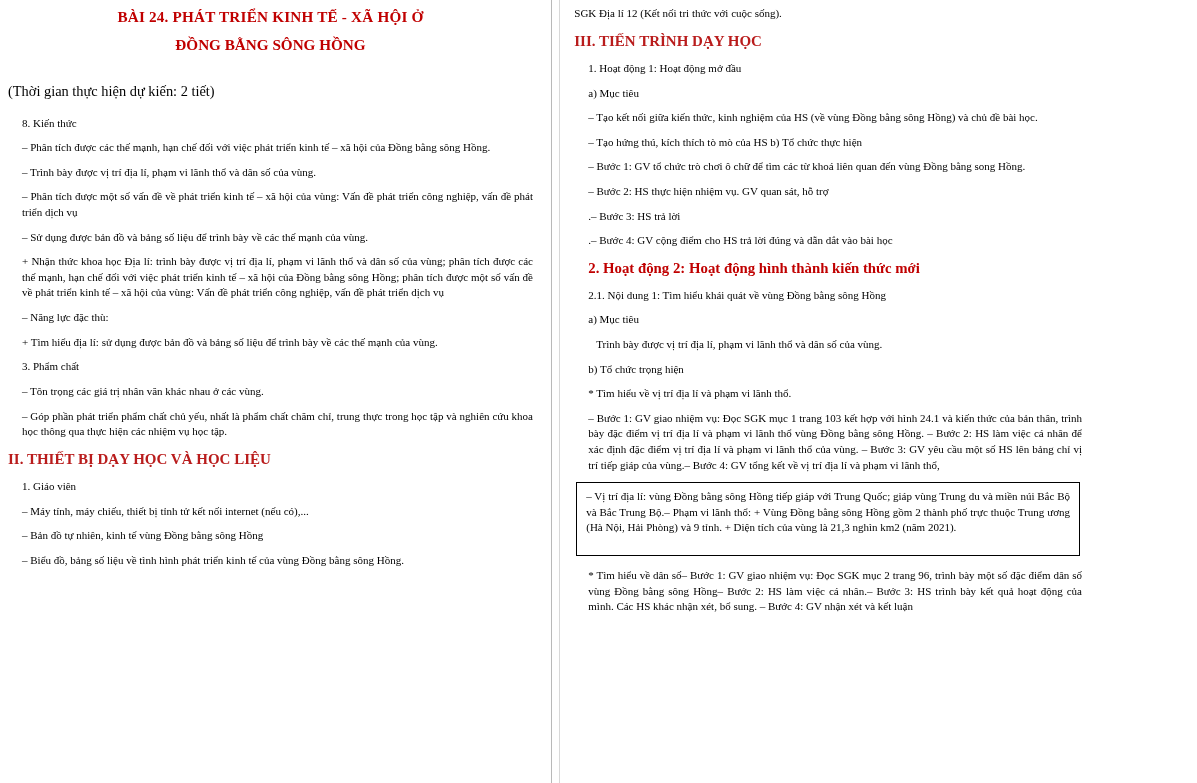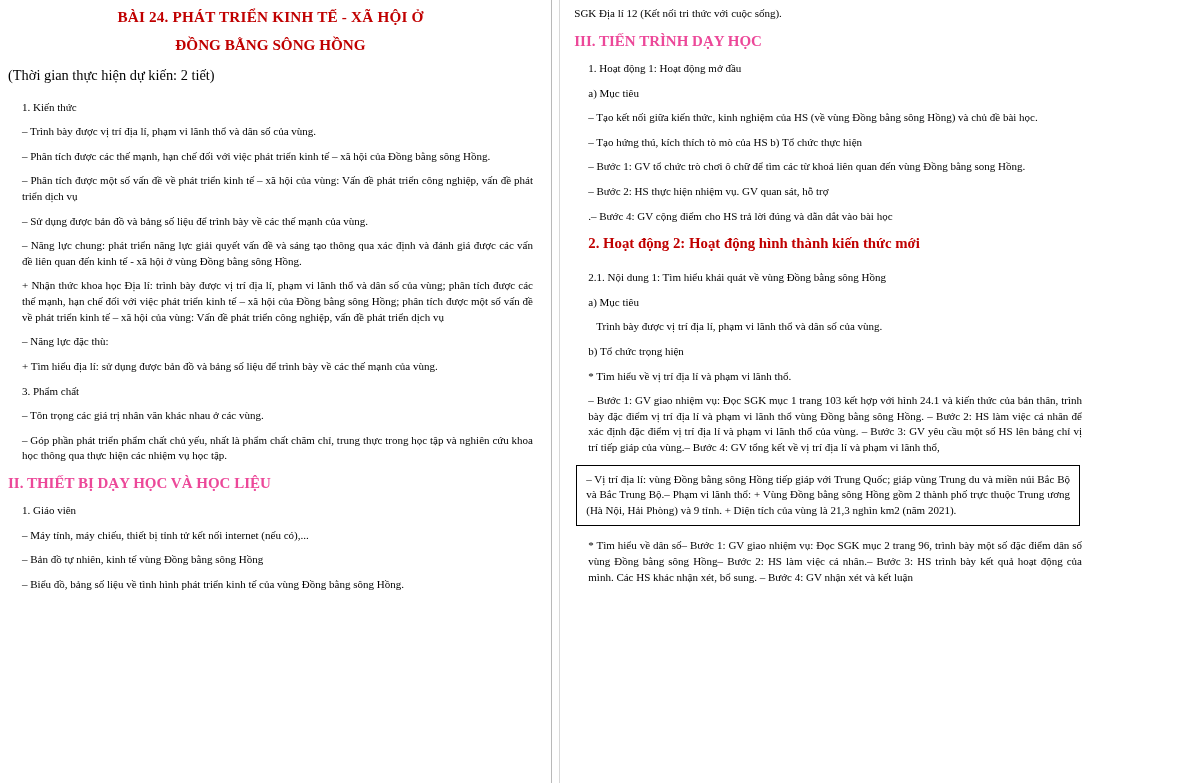--- a/index.html
+++ b/index.html
@@ -53,75 +53,74 @@
     text-align: center;
     font-size: 15.2px;
     letter-spacing: .2px;
     margin-bottom: 6px;
   }
   .title-sub {
     color: #c00000;
     font-weight: bold;
     text-align: center;
     font-size: 15.2px;
-    margin-bottom: 10px;
+    margin-bottom: 26px;
   }
   .note-center {
     text-align: left;
     font-size: 14.4px;
     margin-bottom: 14px;
   }
   .heading-red {
-    color: #ec4899;
+    color: #b91c1c;
     font-weight: bold;
     font-size: 15px;
     margin-bottom: 9px;
   }
   .heading-red-indent {
     color: #c00000;
     font-weight: bold;
     font-size: 14.8px;
-    margin-bottom: 16px;
+    margin-bottom: 9px;
     padding-left: 14px;
   }
   .b-indent {
     font-weight: normal;
     padding-left: 14px;
   }
   .dash {
     padding-left: 14px;
   }
   .plain-indent {
     padding-left: 22px;
   }
   .boxed {
     border: 1px solid #000000;
-    padding: 6px 9px 4px 9px;
+    padding: 6px 9px 16px 9px;
     margin: 0 2px 12px 2px;
   }
   .boxed p:last-child { margin-bottom: 3px; }
 </style>
 </head>
 <body>
 
 <div class="page">
 
   <div class="col col-left">
     <p class="title-main">BÀI 24. PHÁT TRIỂN KINH TẾ - XÃ HỘI Ở</p>
     <p class="title-sub">ĐỒNG BẰNG SÔNG HỒNG</p>
     <p class="note-center">(Thời gian thực hiện dự kiến: 2 tiết)</p>
 
 
-    <p class="b-indent">1. Kiến thức</p>
+    <p class="b-indent">8. Kiến thức</p>
+    <p class="dash">– Phân tích được các thế mạnh, hạn chế đối với việc phát triển kinh tế – xã hội của Đồng bằng sông Hồng.</p>
     <p class="dash">– Trình bày được vị trí địa lí, phạm vi lãnh thổ và dân số của vùng.</p>
-    <p class="dash">– Phân tích được các thế mạnh, hạn chế đối với việc phát triển kinh tế – xã hội của Đồng bằng sông Hồng.</p>
     <p class="dash">– Phân tích được một số vấn đề về phát triển kinh tế – xã hội của vùng: Vấn đề phát triển công nghiệp, vấn đề phát triển dịch vụ</p>
     <p class="dash">– Sử dụng được bản đồ và bảng số liệu để trình bày về các thế mạnh của vùng.</p>
 
-    <p class="dash">– Năng lực chung: phát triển năng lực giải quyết vấn đề và sáng tạo thông qua xác định và đánh giá được các vấn đề liên quan đến kinh tế - xã hội ở vùng Đồng bằng sông Hồng.</p>
     <p class="dash">+ Nhận thức khoa học Địa lí: trình bày được vị trí địa lí, phạm vi lãnh thổ và dân số của vùng; phân tích được các thế mạnh, hạn chế đối với việc phát triển kinh tế – xã hội của Đồng bằng sông Hồng; phân tích được một số vấn đề về phát triển kinh tế – xã hội của vùng: Vấn đề phát triển công nghiệp, vấn đề phát triển dịch vụ</p>
     <p class="dash">– Năng lực đặc thù:</p>
     <p class="dash">+ Tìm hiểu địa lí: sử dụng được bản đồ và bảng số liệu để trình bày về các thế mạnh của vùng.</p>
 
     <p class="b-indent">3. Phẩm chất</p>
     <p class="dash">– Tôn trọng các giá trị nhân văn khác nhau ở các vùng.</p>
     <p class="dash">– Góp phần phát triển phẩm chất chủ yếu, nhất là phẩm chất chăm chỉ, trung thực trong học tập và nghiên cứu khoa học thông qua thực hiện các nhiệm vụ học tập.</p>
 
     <p class="heading-red">II. THIẾT BỊ DẠY HỌC VÀ HỌC LIỆU</p>
     <p class="b-indent">1. Giáo viên</p>
@@ -137,20 +136,21 @@
     <p>SGK Địa lí 12 (Kết nối tri thức với cuộc sống).</p>
 
     <p class="heading-red">III. TIẾN TRÌNH DẠY HỌC</p>
 
     <p class="b-indent">1. Hoạt động 1: Hoạt động mở đầu</p>
     <p class="b-indent">a) Mục tiêu</p>
     <p class="dash">– Tạo kết nối giữa kiến thức, kinh nghiệm của HS (về vùng Đồng bằng sông Hồng) và chủ đề bài học.</p>
     <p class="dash">– Tạo hứng thú, kích thích tò mò của HS b) Tổ chức thực hiện</p>
     <p class="dash">– Bước 1: GV tổ chức trò chơi ô chữ để tìm các từ khoá liên quan đến vùng Đồng bằng song Hồng.</p>
     <p class="dash">– Bước 2: HS thực hiện nhiệm vụ. GV quan sát, hỗ trợ</p>
+    <p class="dash">.– Bước 3: HS trả lời</p>
     <p class="dash">.– Bước 4: GV cộng điểm cho HS trả lời đúng và dẫn dắt vào bài học</p>
 
     <p class="heading-red-indent">2. Hoạt động 2: Hoạt động hình thành kiến thức mới</p>
     <p class="b-indent">2.1. Nội dung 1: Tìm hiểu khái quát về vùng Đồng bằng sông Hồng</p>
     <p class="b-indent">a) Mục tiêu</p>
     <p class="plain-indent">Trình bày được vị trí địa lí, phạm vi lãnh thổ và dân số của vùng.</p>
     <p class="b-indent">b) Tổ chức trọng hiện</p>
     <p class="dash">* Tìm hiểu về vị trí địa lí và phạm vi lãnh thổ.</p>
     <p class="dash">– Bước 1: GV giao nhiệm vụ: Đọc SGK mục 1 trang 103 kết hợp với hình 24.1 và kiến thức của bản thân, trình bày đặc điểm vị trí địa lí và phạm vi lãnh thổ vùng Đồng bằng sông Hồng. – Bước 2: HS làm việc cá nhân để xác định đặc điểm vị trí địa lí và phạm vi lãnh thổ của vùng. – Bước 3: GV yêu cầu một số HS lên bảng chỉ vị trí tiếp giáp của vùng.– Bước 4: GV tổng kết về vị trí địa lí và phạm vi lãnh thổ,</p>
 

